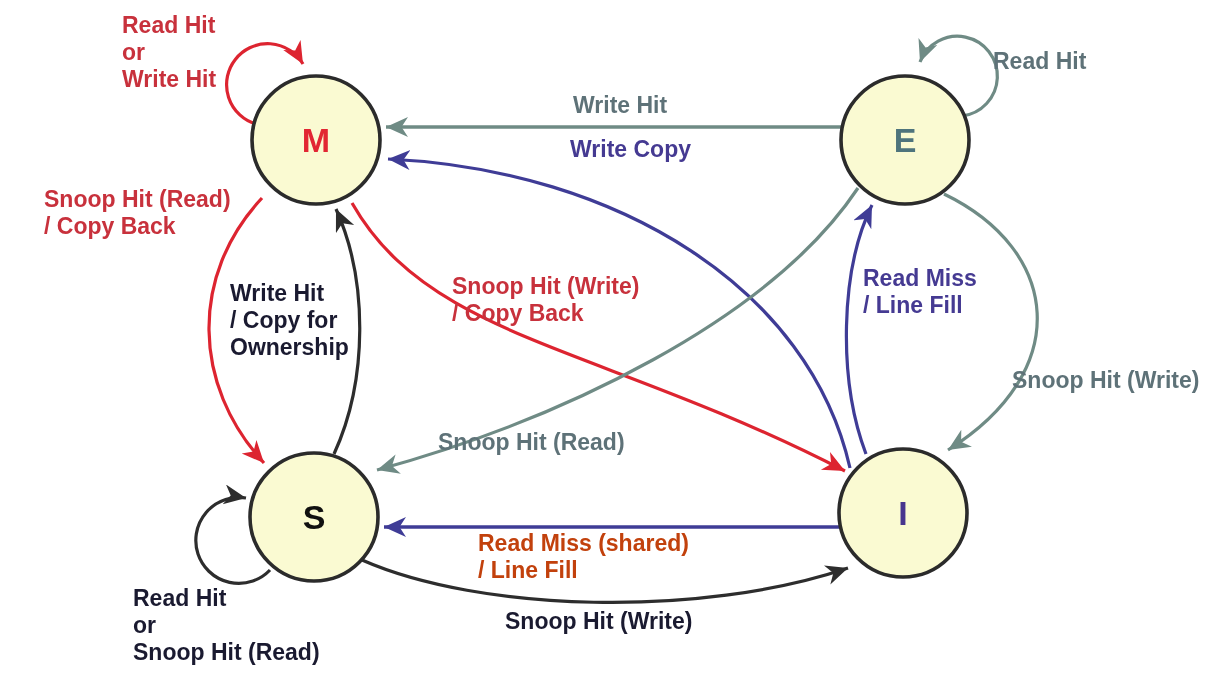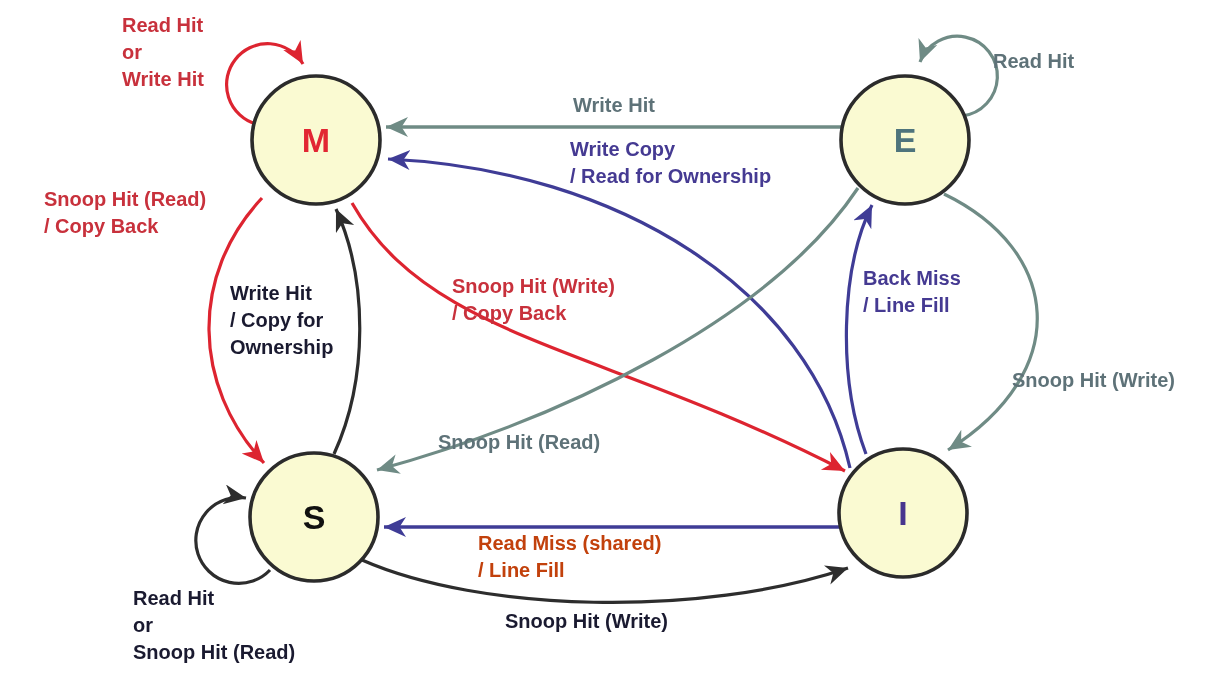--- a/index.html
+++ b/index.html
@@ -16,21 +16,21 @@
     font-family: "Liberation Sans", sans-serif;
     font-size: 34px;
     font-weight: bold;
     text-anchor: middle;
   }
   .edge { fill: none; stroke-width: 3.2; }
   .edge-line { fill: none; stroke-width: 3.4; }
   .node-circle { stroke-width: 3.6; }
   .lbl {
     position: absolute;
-    font-size: 20px;
+    font-size: 23px;
     font-weight: bold;
     line-height: 27px;
     white-space: nowrap;
   }
 </style>
 </head>
 <body>
 
 <div id="stage">
 
@@ -96,41 +96,40 @@
   <div class="lbl" style="left: 993px; top: 48px; color: rgb(94, 114, 120);">
     <div>Read Hit</div>
   </div>
 
   <div class="lbl" style="left: 573px; top: 92px; color: rgb(94, 114, 120);">
     <div>Write Hit</div>
   </div>
 
   <div class="lbl" style="left: 570px; top: 136px; color: rgb(69, 58, 146);">
     <div>Write Copy</div>
-    <div>/ Read for Ownership</div>
   </div>
 
   <div class="lbl" style="left: 44px; top: 186px; color: rgb(200, 49, 60);">
     <div>Snoop Hit (Read)</div>
     <div>/ Copy Back</div>
   </div>
 
   <div class="lbl" style="left: 230px; top: 280px; color: rgb(26, 26, 48);">
     <div>Write Hit</div>
     <div>/ Copy for</div>
     <div>Ownership</div>
   </div>
 
   <div class="lbl" style="left: 452px; top: 273px; color: rgb(200, 49, 60);">
     <div>Snoop Hit (Write)</div>
     <div>/ Copy Back</div>
   </div>
 
   <div class="lbl" style="left: 863px; top: 265px; color: rgb(69, 58, 146);">
-    <div>Back Miss</div>
+    <div>Read Miss</div>
     <div>/ Line Fill</div>
   </div>
 
   <div class="lbl" style="left: 1012px; top: 367px; color: rgb(94, 114, 120);">
     <div>Snoop Hit (Write)</div>
   </div>
 
   <div class="lbl" style="left: 438px; top: 429px; color: rgb(94, 114, 120);">
     <div>Snoop Hit (Read)</div>
   </div>

